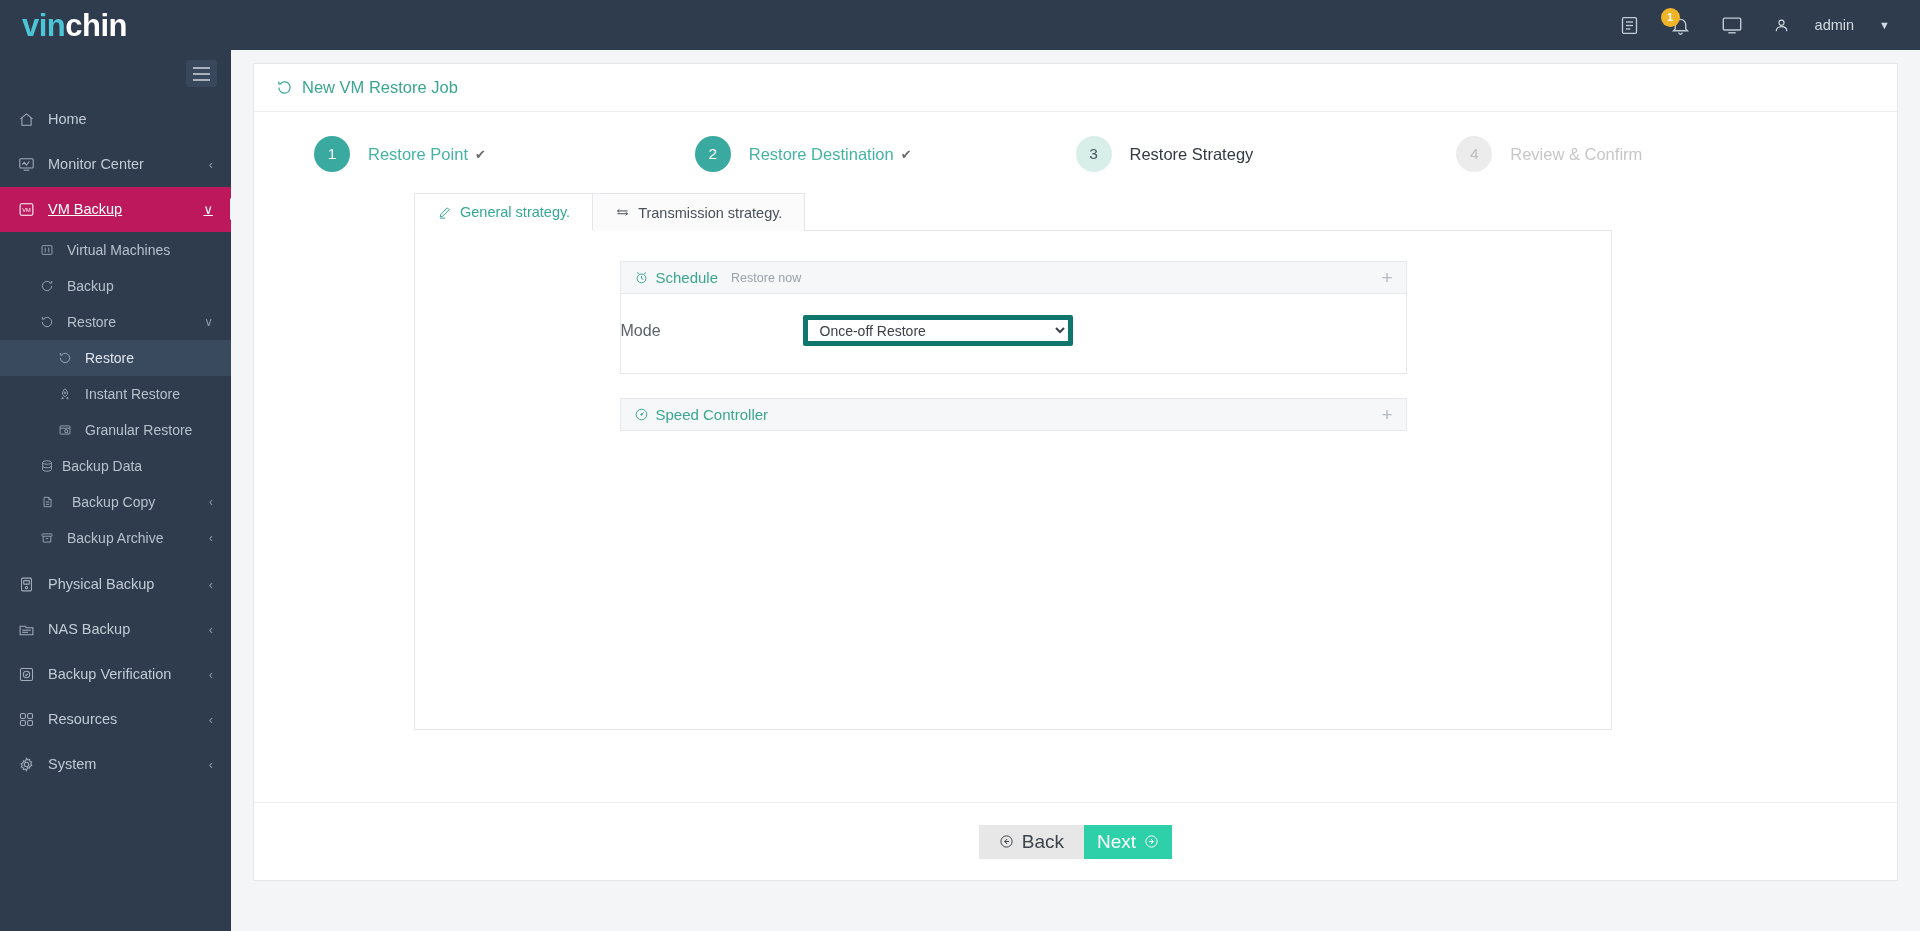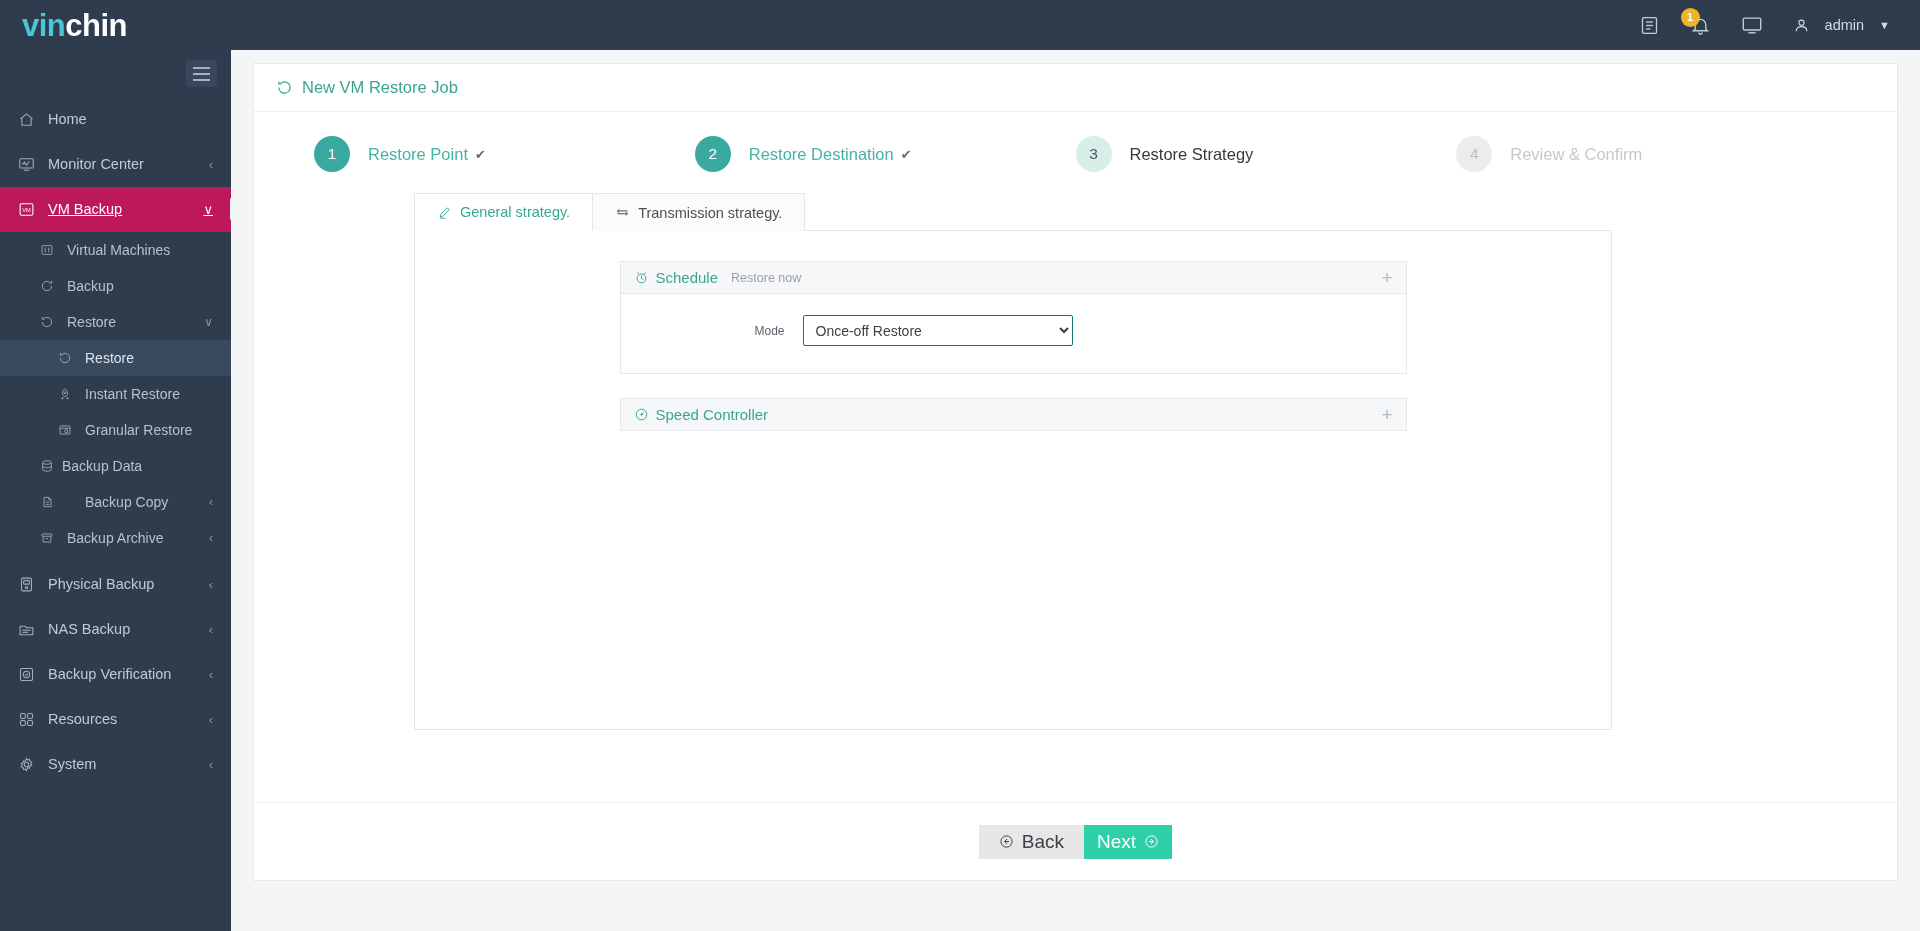--- a/index.html
+++ b/index.html
@@ -31,21 +31,21 @@
     gap: 30px; padding-right: 30px; color: #c4ccd6;
   }
   .tb-icon { position: relative; display: flex; align-items: center; cursor: pointer; }
   .badge {
     position: absolute; left: -9px; top: -7px;
     width: 19px; height: 19px; border-radius: 50%;
     background: #f0b429; color: #fff;
     font-size: 11px; line-height: 19px; text-align: center;
     font-weight: 600;
   }
-  .user-menu { display: flex; align-items: center; gap: 15px; font-size: 14.5px; color: #d3d9e1; cursor: pointer; }
+  .user-menu { display: flex; align-items: center; gap: 25px; font-size: 14.5px; color: #d3d9e1; cursor: pointer; }
 
   
   .sidebar {
     position: absolute; top: 50px; left: 0;
     width: 231px; height: 881px;
     background: #2e3c4e;
     overflow: hidden;
   }
   .hamburger-row {
     height: 47px; display: flex; align-items: center;
@@ -172,26 +172,26 @@
     font-size: 15px; color: #3aa691; gap: 7px;
   }
   .acc-sub { color: #9aa1a9; font-size: 12.5px; margin-left: 6px; }
   .acc-plus { margin-left: auto; color: #b4bac1; font-size: 19px; cursor: pointer; line-height: 1; }
   .acc-body {
     border: 1px solid #e6e8ea; border-top: none;
     padding: 21px 0 27px 0;
     display: flex; align-items: center;
   }
   .field-label {
-    width: 182px; text-align: right; padding-right: 18px;
-    font-size: 12px; color: #5b6269; padding-left: 34px;
+    width: 182px; padding-right: 18px;
+    font-size: 16px; color: #5b6269;
   }
   select.mode-select {
     width: 270px; height: 31px;
-    border: 1px solid #0f766e; border-radius: 2px;
+    border: 5px solid #0f766e; border-radius: 2px;
     background: #ffffff; font-size: 14px; color: #3b4148;
     padding: 0 8px; font-family: "Liberation Sans", sans-serif;
   }
   .acc.second { margin-top: 24px; }
 
   
   .card-footer {
     position: absolute; left: 0; right: 0; bottom: 0;
     height: 78px; border-top: 1px solid #eceef0;
     display: flex; align-items: center; justify-content: center;
@@ -373,21 +373,21 @@
 
   <div class="sub-item">
     <span class="ico">
       <svg width="14" height="14" viewBox="0 0 24 24" fill="none" stroke="currentColor" stroke-width="1.6">
           <path d="M7 4h8l4 4v12H7z"></path>
           <polyline points="15,4 15,8 19,8"></polyline>
           <line x1="10" y1="12" x2="16" y2="12"></line>
           <line x1="10" y1="16" x2="16" y2="16"></line>
         </svg>
     </span>
-    <span class="lbl" style="margin-left:23px;text-align:right;">Backup Copy</span>
+    <span class="lbl" style="margin-left:10px;text-align:right;">Backup Copy</span>
     <span class="chev">‹</span>
   </div>
 
   <div class="sub-item">
     <span class="ico">
       <svg width="14" height="14" viewBox="0 0 24 24" fill="none" stroke="currentColor" stroke-width="1.6">
           <rect x="3.5" y="5" width="17" height="4" rx="1"></rect>
           <path d="M5.5 9v10h13V9"></path>
           <line x1="10" y1="13" x2="14" y2="13"></line>
         </svg>

